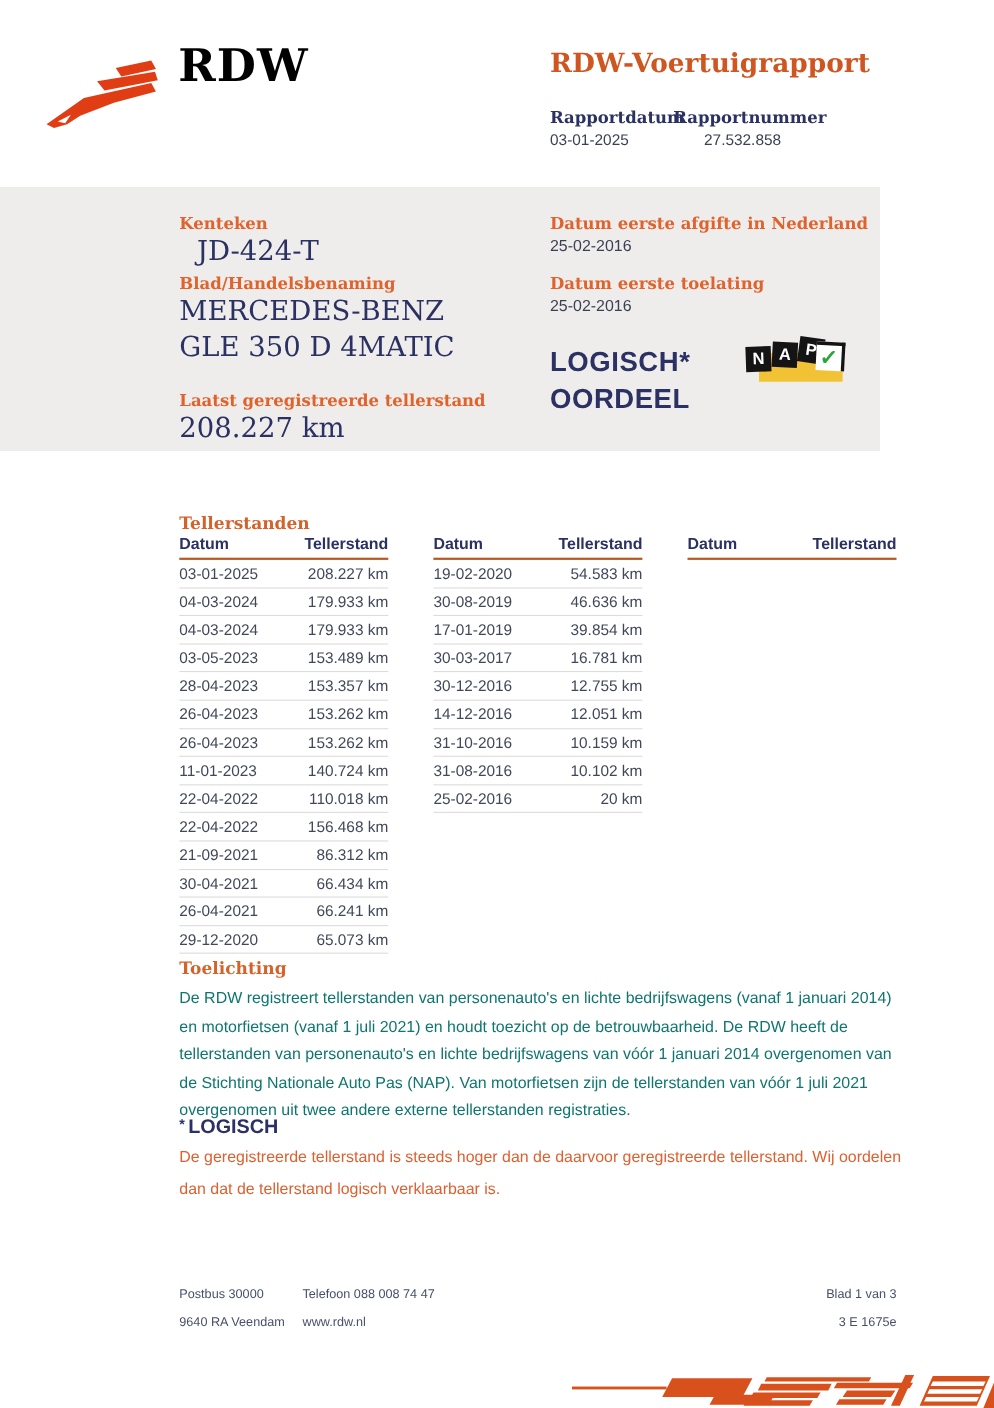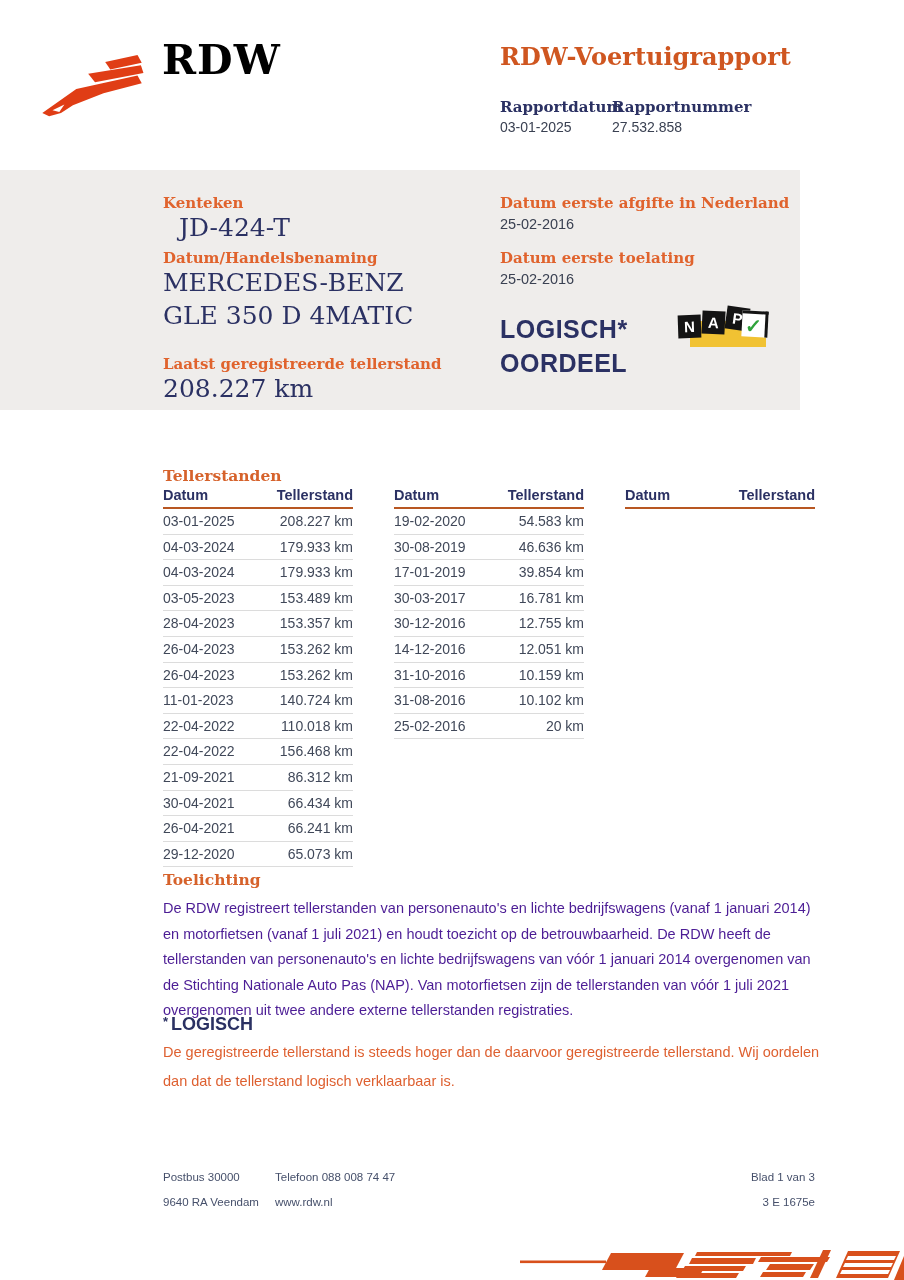--- a/index.html
+++ b/index.html
@@ -36,21 +36,21 @@
 
   
   .sec-head{font-family:"DejaVu Serif",serif;font-weight:bold;font-size:15.5px;color:#d6622b;}
   .tcol{width:190px;}
   .thead{display:flex;justify-content:space-between;border-bottom:2px solid #b85722;
     padding-bottom:4px;font-weight:bold;font-size:14.5px;color:#2b3163;text-align:right;}
   .trow{display:flex;justify-content:space-between;height:24.6px;line-height:24.6px;
     border-bottom:1px solid #dcdcdc;font-size:14px;color:#404859;}
 
   
-  .para{font-size:14.5px;line-height:25.5px;color:#4c1d95;}
+  .para{font-size:14.5px;line-height:25.5px;color:#0f766e;}
   .logisch-head{font-weight:bold;font-size:18px;color:#2b3163;}
   .logisch-star{font-size:13px;vertical-align:4px;margin-right:3px;}
   .para-orange{font-size:14.5px;line-height:29px;color:#de6030;}
 
   
   .foot{font-size:11.5px;color:#46506b;}
 </style>
 </head>
 <body>
 
@@ -63,28 +63,28 @@
       <polygon points="4,74 44,46 116,30 121,39 76,51 40,65 26,74 12,78"></polygon>
     </g>
     <polygon fill="#ffffff" points="16,71 30,64 24,73"></polygon>
   </svg>
   <div class="abs wordmark">RDW</div>
 
   <div class="abs doc-title">RDW-Voertuigrapport</div>
   <div class="abs hdr-label" style="left:500px;top:98px">Rapportdatum</div>
   <div class="abs hdr-label" style="left:612px;top:98px">Rapportnummer</div>
   <div class="abs hdr-value" style="left:500px;top:119px">03-01-2025</div>
-  <div class="abs hdr-value" style="left:612px;top:119px">27.532.858</div>
+  <div class="abs hdr-value" style="left:640px;top:119px">27.532.858</div>
 
   <div class="abs panel"></div>
 
   <div class="abs lbl" style="left:163px;top:194px">Kenteken</div>
   <div class="abs big-val" style="left:179px;top:213px">JD-424-T</div>
 
-  <div class="abs lbl" style="left:163px;top:249px">Datum/Handelsbenaming</div>
+  <div class="abs lbl" style="left:163px;top:249px">Blad/Handelsbenaming</div>
   <div class="abs big-val" style="left:163px;top:268px">MERCEDES-BENZ</div>
   <div class="abs big-val" style="left:163px;top:301px">GLE 350 D 4MATIC</div>
 
   <div class="abs lbl" style="left:163px;top:355px">Laatst geregistreerde tellerstand</div>
   <div class="abs big-val" style="left:163px;top:374px">208.227 km</div>
 
   <div class="abs lbl" style="left:500px;top:194px">Datum eerste afgifte in Nederland</div>
   <div class="abs sm-val" style="left:500px;top:216px">25-02-2016</div>
 
   <div class="abs lbl" style="left:500px;top:249px">Datum eerste toelating</div>

